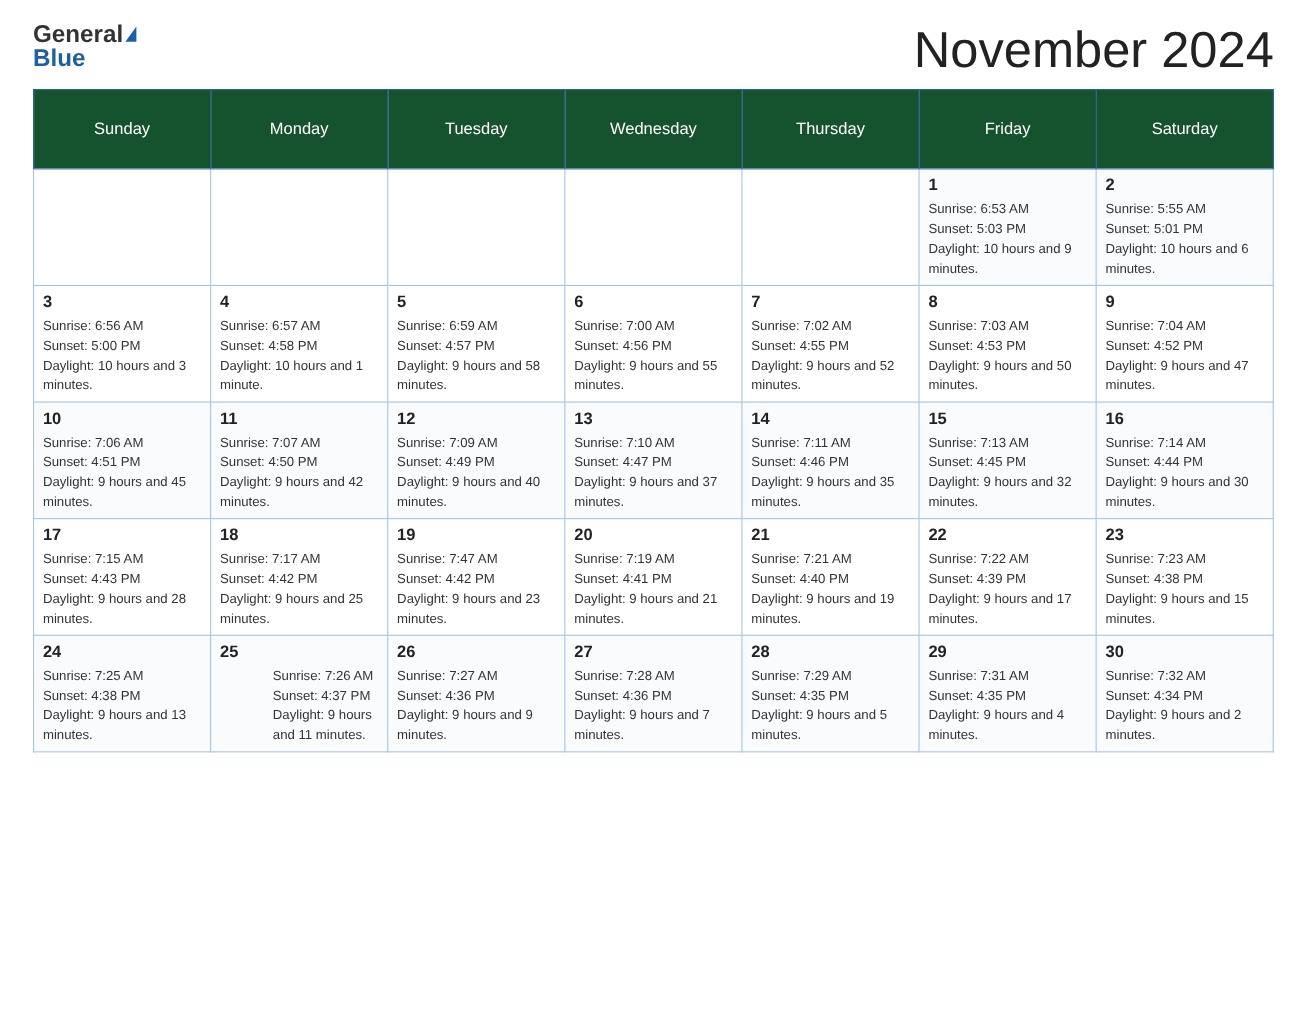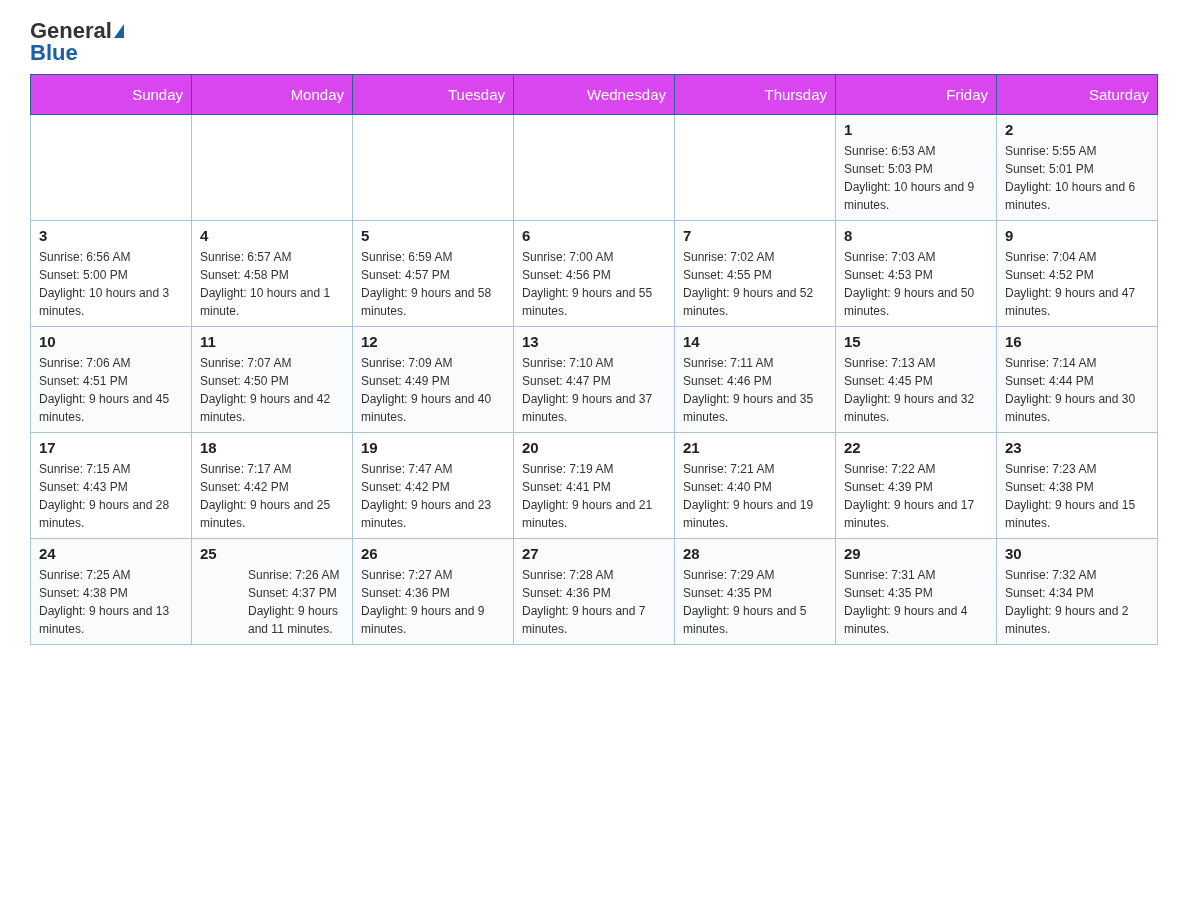--- a/index.html
+++ b/index.html
@@ -57,24 +57,24 @@
       font-size: 20px;
       font-weight: 400;
       color: #444;
     }
     .calendar {
       width: 100%;
       border-collapse: collapse;
       margin-top: 10px;
     }
     .calendar th {
-      background-color: #d946ef;
+      background-color: #14532d;
       color: #fff;
-      padding: 11px 8px;
-      text-align: right;
+      padding: 27px 8px;
+      text-align: center;
       font-size: 15px;
       font-weight: normal;
       border: 1px solid #2a6099;
     }
     .calendar td {
       border: 1px solid #aac4e0;
       vertical-align: top;
       padding: 6px 8px;
       width: 14.28%;
       min-height: 100px;
@@ -107,20 +107,21 @@
 
 <div class="header-top">
   <div class="logo">
     <div class="logo-line">
       <span class="logo-general">General</span>
       <span class="logo-triangle"></span>
     </div>
     <span class="logo-blue">Blue</span>
   </div>
   <div class="title-block">
+    <h1>November 2024</h1>
   </div>
 </div>
 
 <table class="calendar">
   <thead>
     <tr>
 
     <th>Sunday</th>
         <th>Monday</th>
         <th>Tuesday</th>

